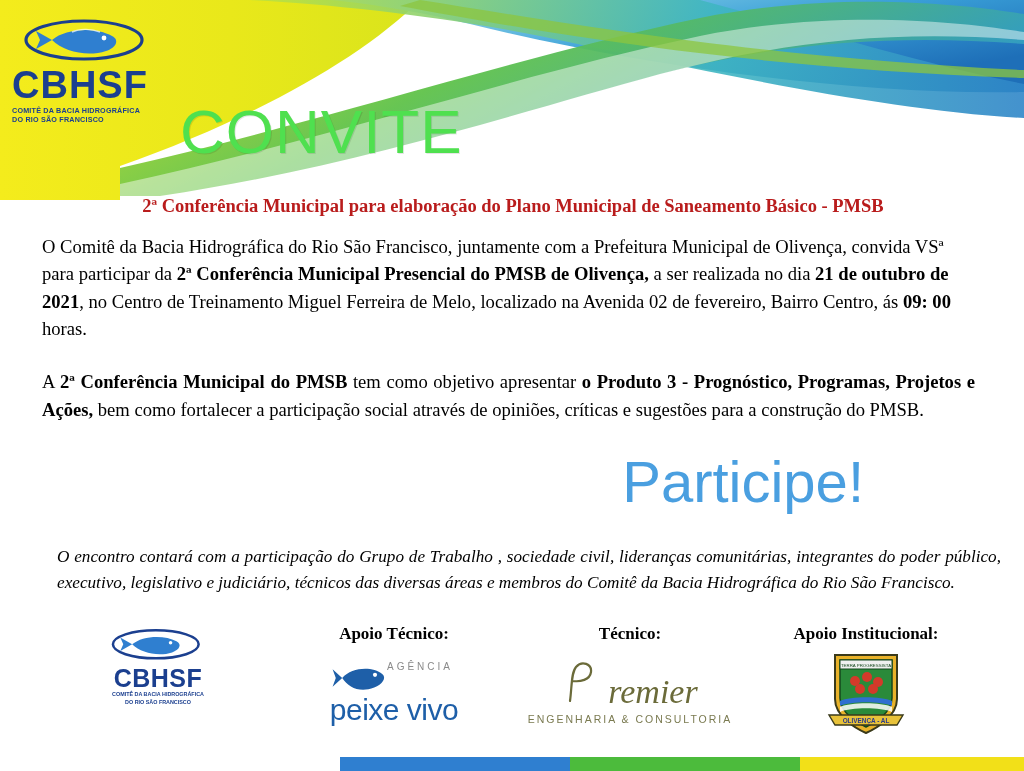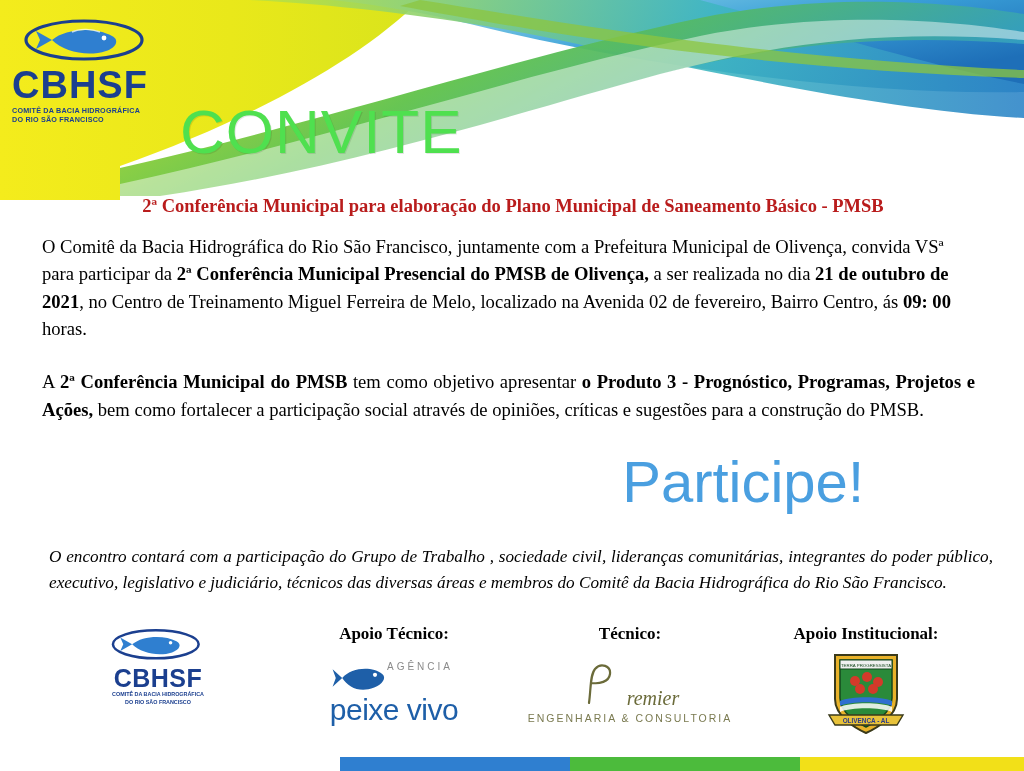--- a/index.html
+++ b/index.html
@@ -114,21 +114,21 @@
     top: 448px;
     font-family: "Liberation Sans", sans-serif;
     font-size: 58px;
     color: #4a9fe0;
     letter-spacing: 0px;
   }
 
   
   .note {
     position: absolute;
-    left: 49px;
+    left: 57px;
     top: 544px;
     width: 944px;
     font-family: "Liberation Serif", serif;
     font-style: italic;
     font-size: 17.2px;
     line-height: 1.5;
     color: #000;
     text-align: justify;
   }
 
@@ -191,21 +191,21 @@
     font-size: 30px;
     color: #1e5fa8;
     line-height: 1;
     letter-spacing: -0.5px;
   }
 
   
   .pr-name {
     font-family: "Liberation Serif", serif;
     font-style: italic;
-    font-size: 20px;
+    font-size: 34px;
     color: #6b6b3a;
     line-height: 1;
     margin-left: 12px;
   }
   .pr-sub {
     font-family: "Liberation Sans", sans-serif;
     font-size: 10.5px;
     letter-spacing: 2px;
     color: #7a7a50;
     margin-top: 4px;

